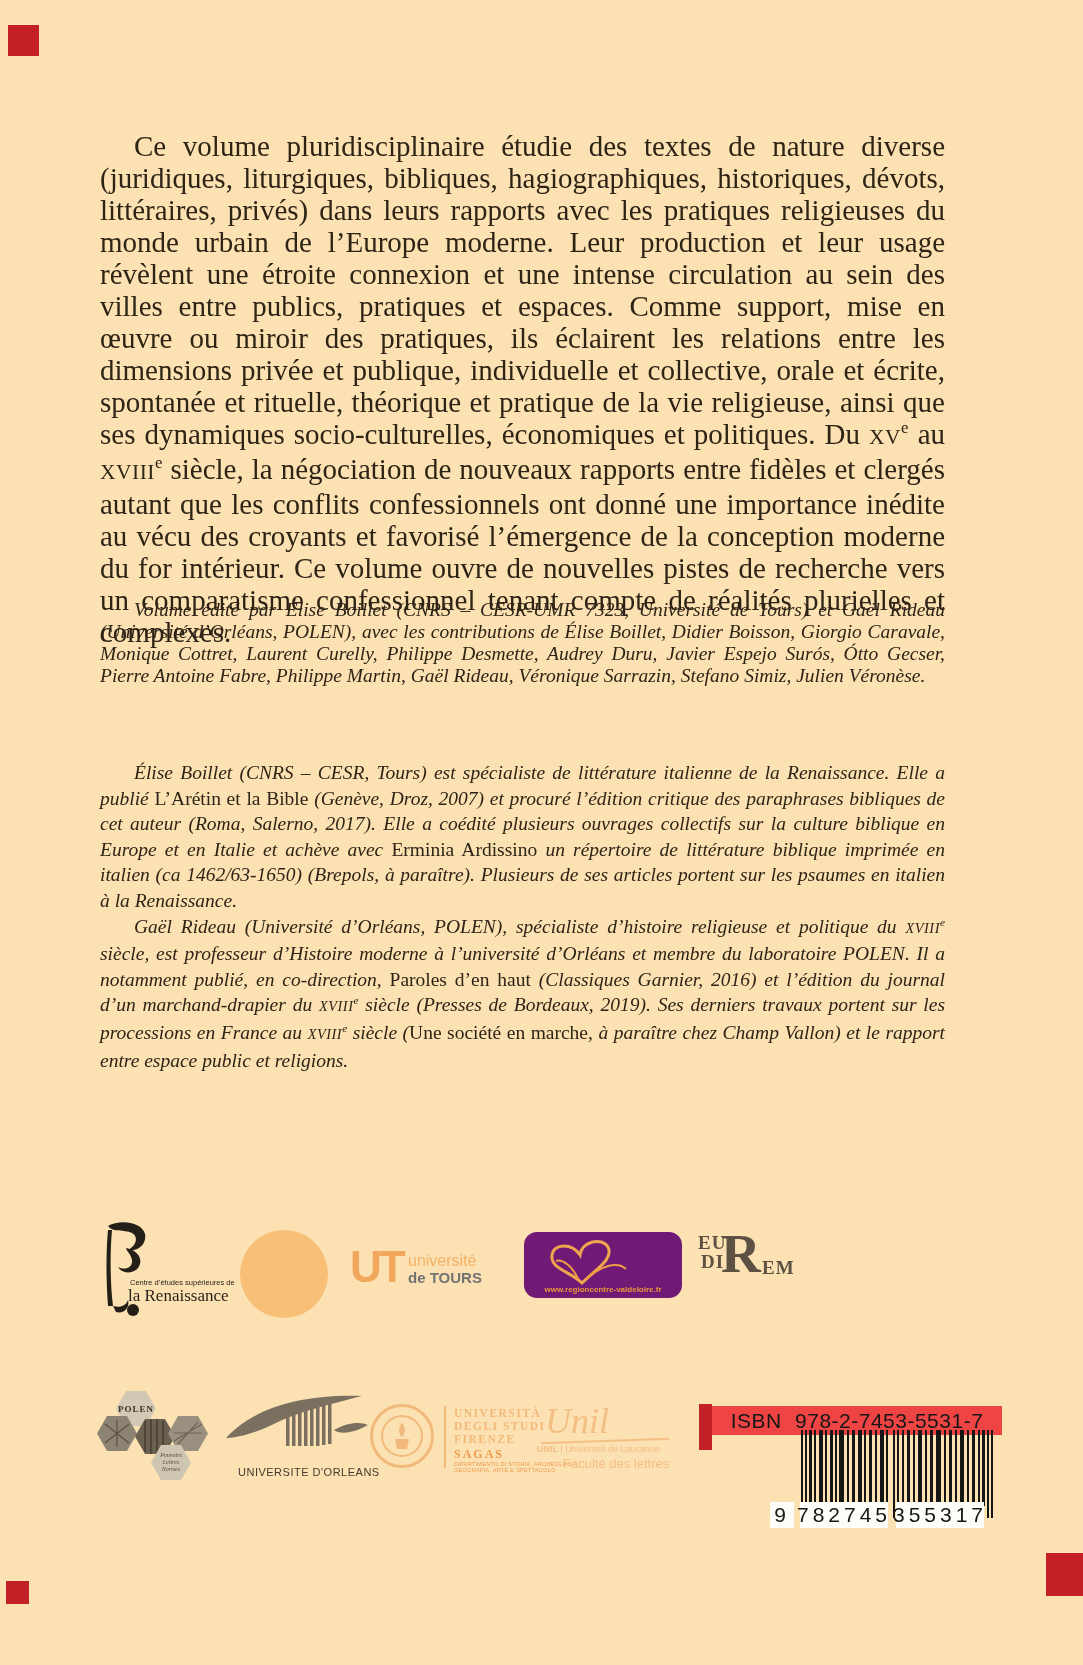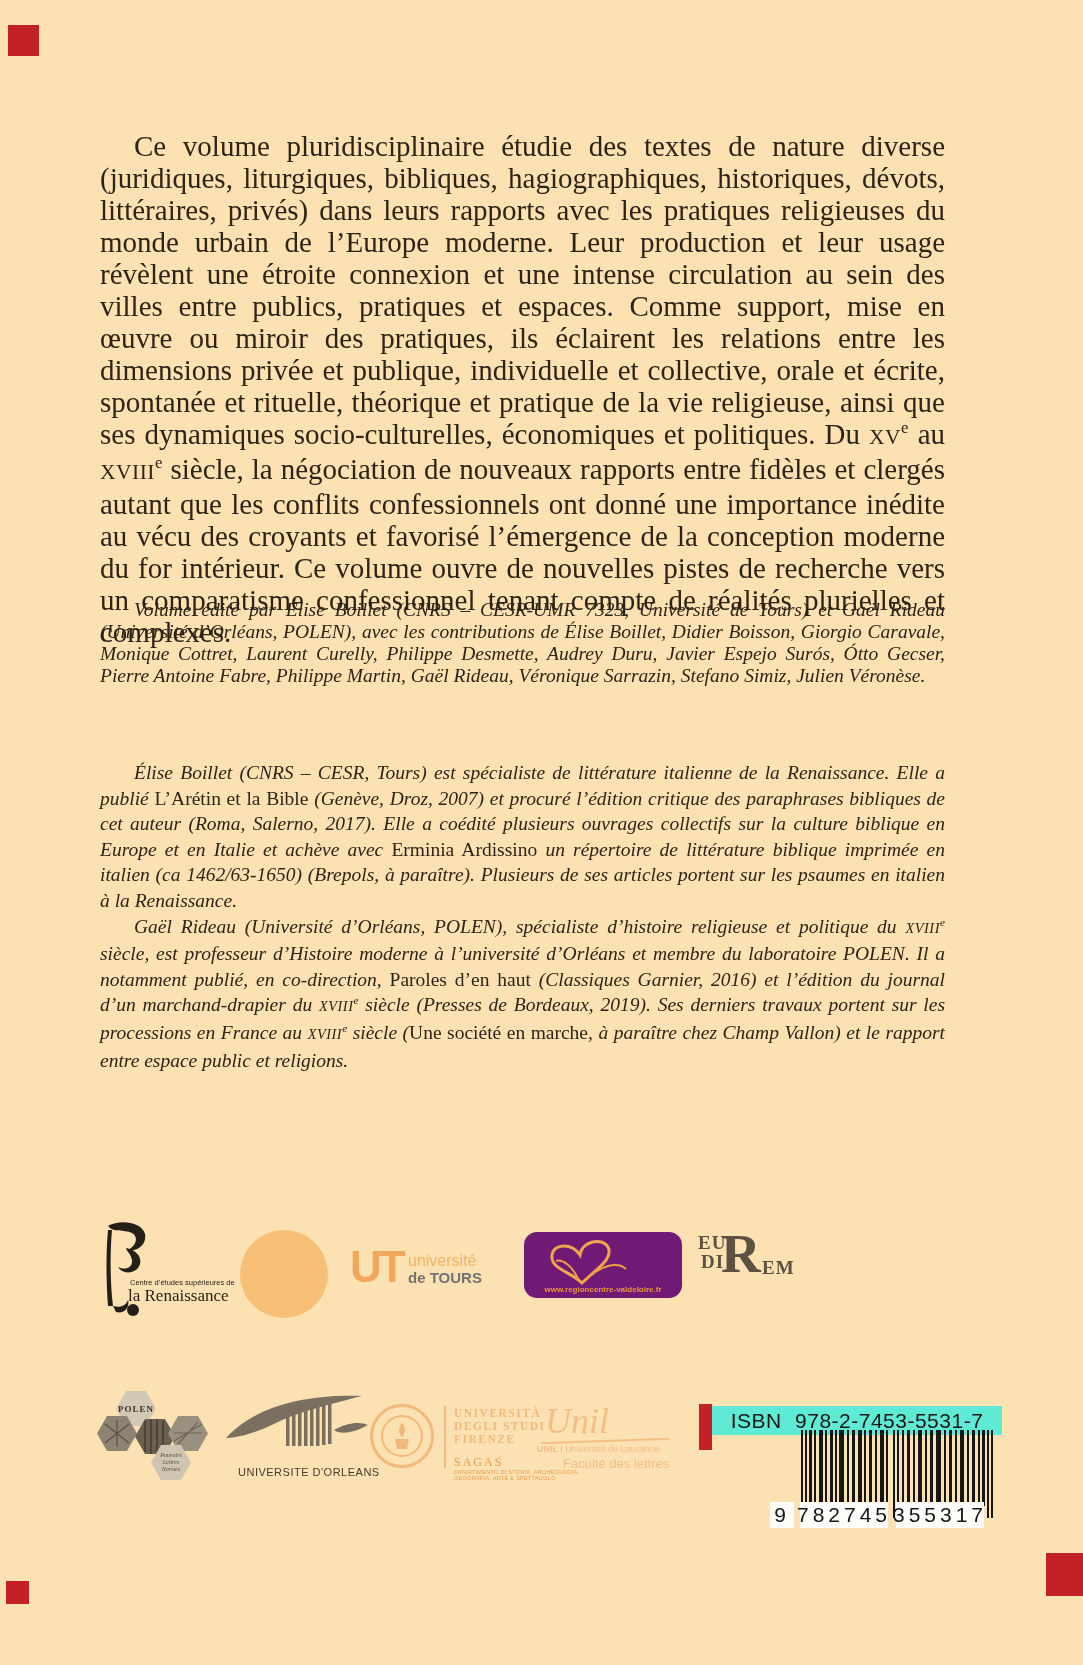--- a/index.html
+++ b/index.html
@@ -51,30 +51,30 @@
   .hexC{left:45px;top:31px;width:40px;height:35px;background:#6a604f;}
   .hexD{left:78px;top:28px;width:40px;height:35px;background:#9a9080;}
   .hexE{left:61px;top:57px;width:40px;height:35px;background:#cfc6b1;color:#564d3f;font-size:6px;line-height:7px;display:flex;flex-direction:column;align-items:center;justify-content:center;font-style:italic;}
   .hex svg{position:absolute;left:0;top:0;}
   .logo-orleans{left:222px;top:1390px;width:150px;height:92px;}
   .orl-text{position:absolute;left:16px;top:76px;font-family:"Liberation Sans",sans-serif;font-size:11px;letter-spacing:0.5px;color:#433b2e;white-space:nowrap;}
   .logo-firenze{left:370px;top:1404px;width:185px;height:72px;color:#f2b979;}
   .fir-seal{position:absolute;left:0;top:0;width:58px;height:58px;border:3px solid #f1b97b;border-radius:50%;}
   .fir-div{position:absolute;left:74px;top:2px;width:2px;height:62px;background:#f2b979;}
   .fir-text{position:absolute;left:84px;top:3px;font-size:11.5px;font-weight:bold;letter-spacing:1.5px;line-height:13px;white-space:nowrap;}
-  .fir-sagas{font-size:12px;font-weight:normal;color:#ee9c4b;letter-spacing:2px;margin-top:10px;}
+  .fir-sagas{font-size:12px;font-weight:bold;color:#ee9c4b;letter-spacing:2px;margin-top:2px;}
   .fir-tiny{font-family:"Liberation Sans",sans-serif;font-size:5.5px;letter-spacing:0.3px;line-height:6px;color:#ee9c4b;font-weight:normal;}
   .logo-unil{left:537px;top:1406px;width:140px;height:66px;color:#f3bf84;}
   .unil-script{position:absolute;left:8px;top:-6px;font-style:italic;font-size:36px;font-family:"Liberation Serif",serif;}
   .unil-line{position:absolute;left:4px;top:34px;width:128px;height:2px;background:#f3bf84;transform:rotate(-2deg);}
   .unil-row{position:absolute;left:0px;top:38px;font-family:"Liberation Sans",sans-serif;font-size:9px;white-space:nowrap;}
   .unil-acr{font-weight:bold;}
   .unil-fac{position:absolute;left:26px;top:50px;font-family:"Liberation Sans",sans-serif;font-size:13px;}
   
-  .isbn-strip{position:absolute;left:712px;top:1406px;width:290px;height:29px;background:#5eead4;
+  .isbn-strip{position:absolute;left:712px;top:1406px;width:290px;height:29px;background:#ef4444;
     font-family:"Liberation Sans",sans-serif;font-size:21px;color:#161616;
     display:flex;align-items:center;justify-content:center;word-spacing:7px;letter-spacing:0.5px;}
   .barcode{position:absolute;left:801px;top:1429px;}
   .ean-box{position:absolute;top:1502px;height:26px;background:#fdfdfa;
     font-family:"Liberation Sans",sans-serif;font-size:21px;color:#161616;letter-spacing:4px;
     display:flex;align-items:center;justify-content:center;}
   .ean-9{left:770px;width:24px;}
   .ean-mid{left:800px;width:88px;}
   .ean-right{left:896px;width:88px;}
 </style>

